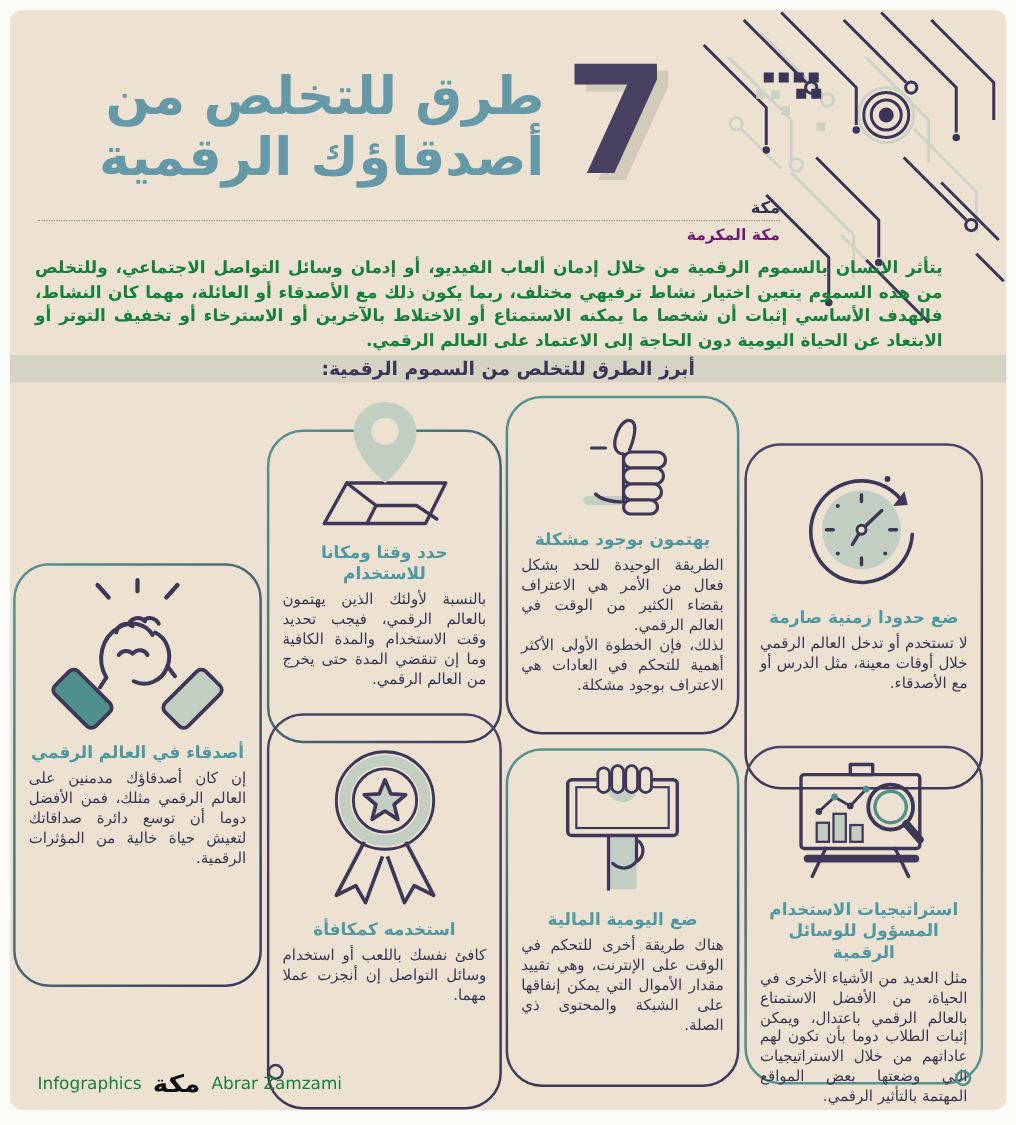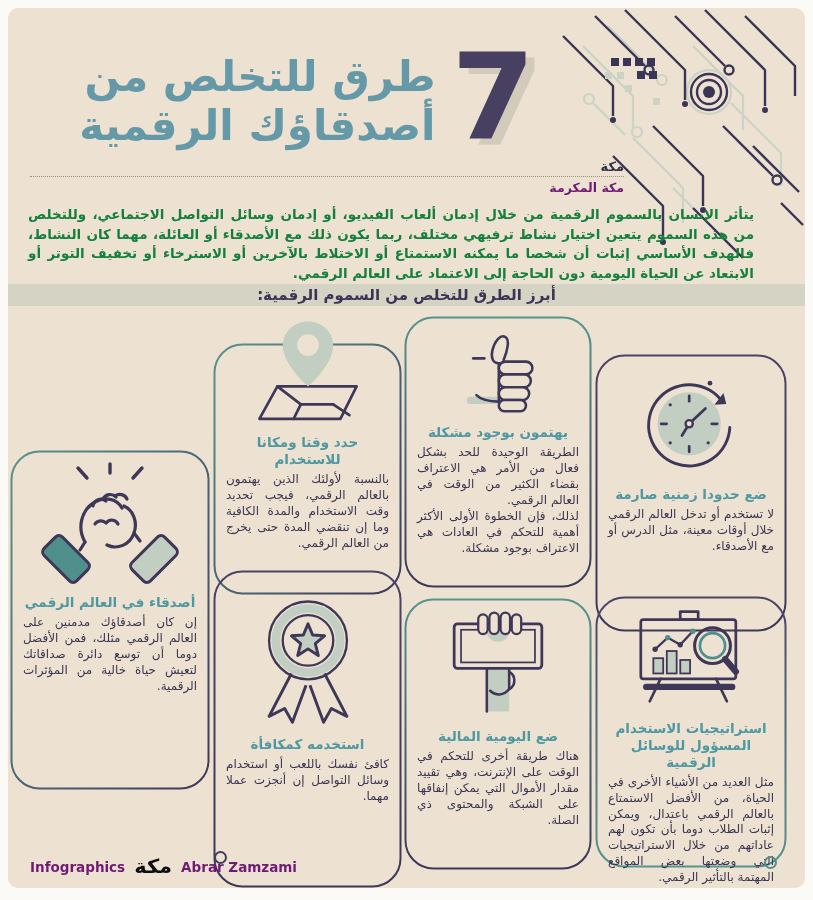--- a/index.html
+++ b/index.html
@@ -57,21 +57,21 @@
   #card-pin     {left:205px;top:298px;width:189px;height:326px;}
   #card-hands   {left:2px;  top:442px;width:200px;height:340px;}
   #card-medal   {left:205px;top:562px;width:189px;height:318px;}
   #card-money   {left:396px;top:590px;width:188px;height:272px;}
   #card-chart   {left:587px;top:588px;width:192px;height:272px;}
   .dotend{position:absolute;width:9px;height:9px;border-radius:50%;border:2px solid #4f8f8c;background:transparent;}
   #dotend-1{left:206px;top:843px;border-color:#433c5e;}
   #dotend-2{left:756px;top:848px;}
   
   .footer{position:absolute;left:22px;top:847px;display:flex;align-items:center;gap:9px;}
-  .footer .lbl{font-size:13.5px;font-weight:bold;color:#701a75;}
+  .footer .lbl{font-size:13.5px;font-weight:normal;color:#15803d;}
   .footer .logo{font-size:21px;font-weight:bold;color:#0d0d0d;transform:scaleY(.92);letter-spacing:-1px;}
 </style>
 </head>
 <body>
 
 <div class="canvas">
 
   <svg class="circuit" viewBox="0 0 252 258">
     <g stroke="#ccd2c4" stroke-width="2.2" fill="none" stroke-linejoin="round">
       <path d="M30,38 L80,88 L80,120"></path>

